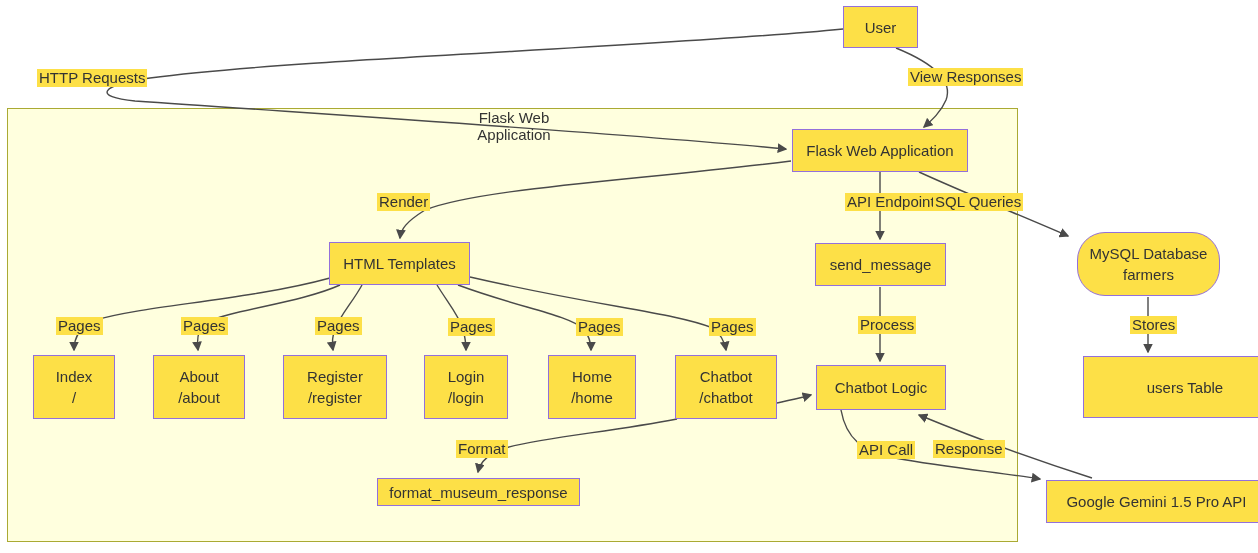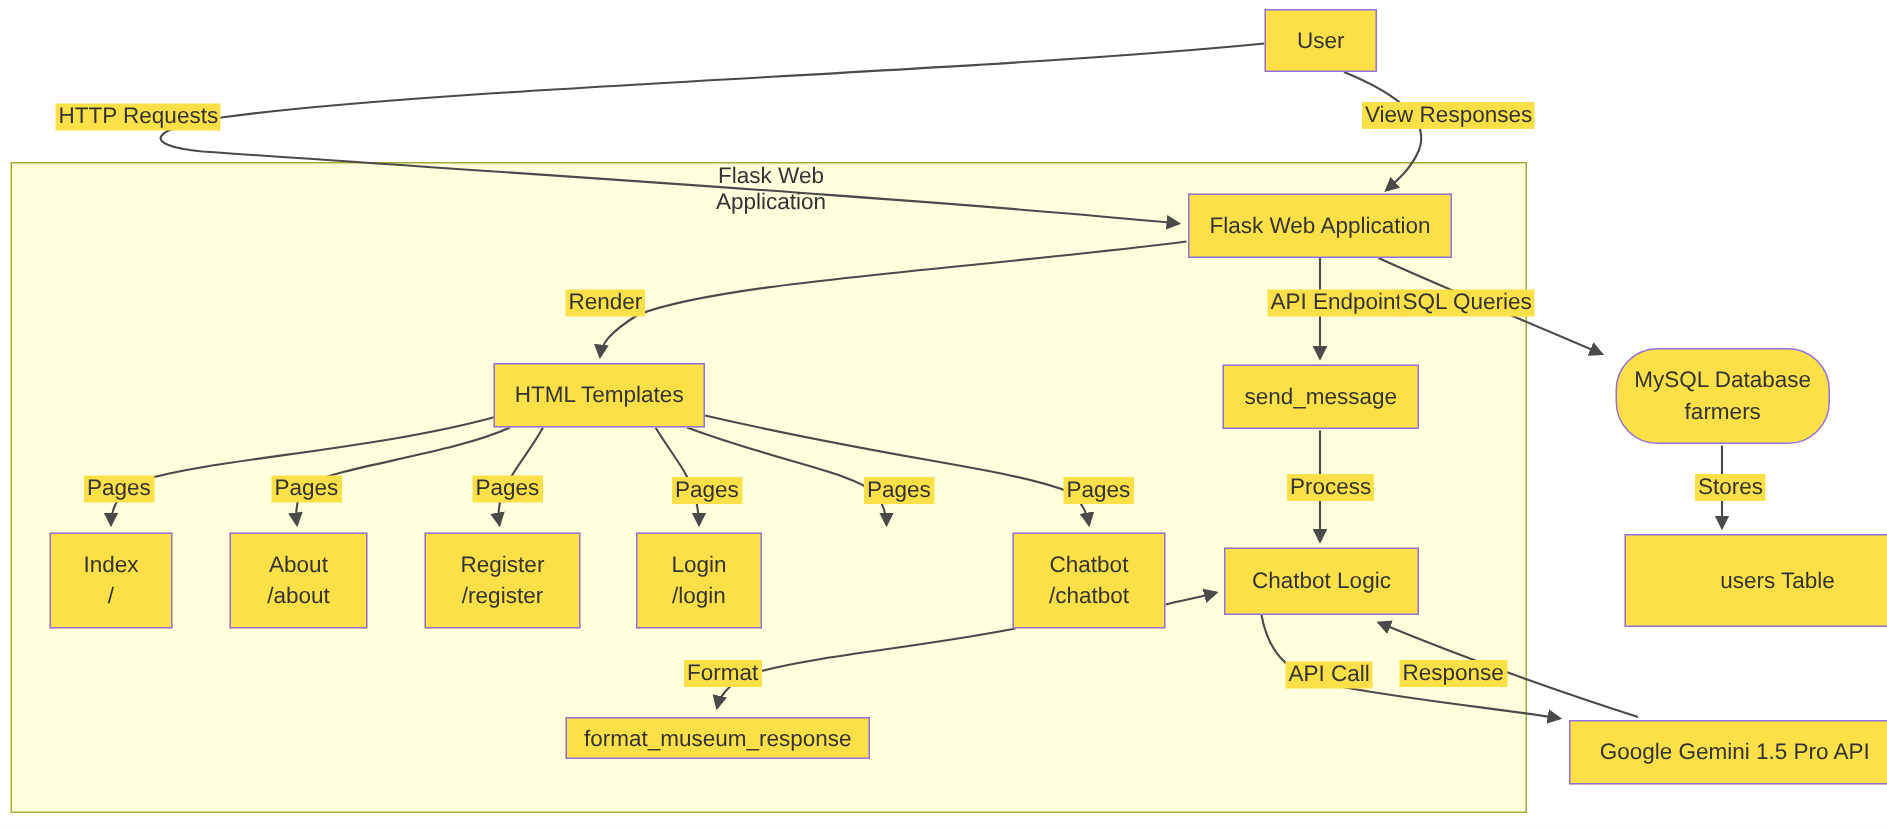--- a/index.html
+++ b/index.html
@@ -101,20 +101,24 @@
   <div class="node" style="left:283px; top:355px; width:104px; height:64px;">
     <span>Register</span>
     <span>/register</span>
   </div>
 
   <div class="node" style="left:424px; top:355px; width:84px; height:64px;">
     <span>Login</span>
     <span>/login</span>
   </div>
 
+  <div class="node" style="left:548px; top:355px; width:88px; height:64px;">
+    <span>Home</span>
+    <span>/home</span>
+  </div>
 
   <div class="node" style="left:675px; top:355px; width:102px; height:64px;">
     <span>Chatbot</span>
     <span>/chatbot</span>
   </div>
 
   <div class="node" style="left:816px; top:365px; width:130px; height:45px;">
     <span>Chatbot Logic</span>
   </div>
 

